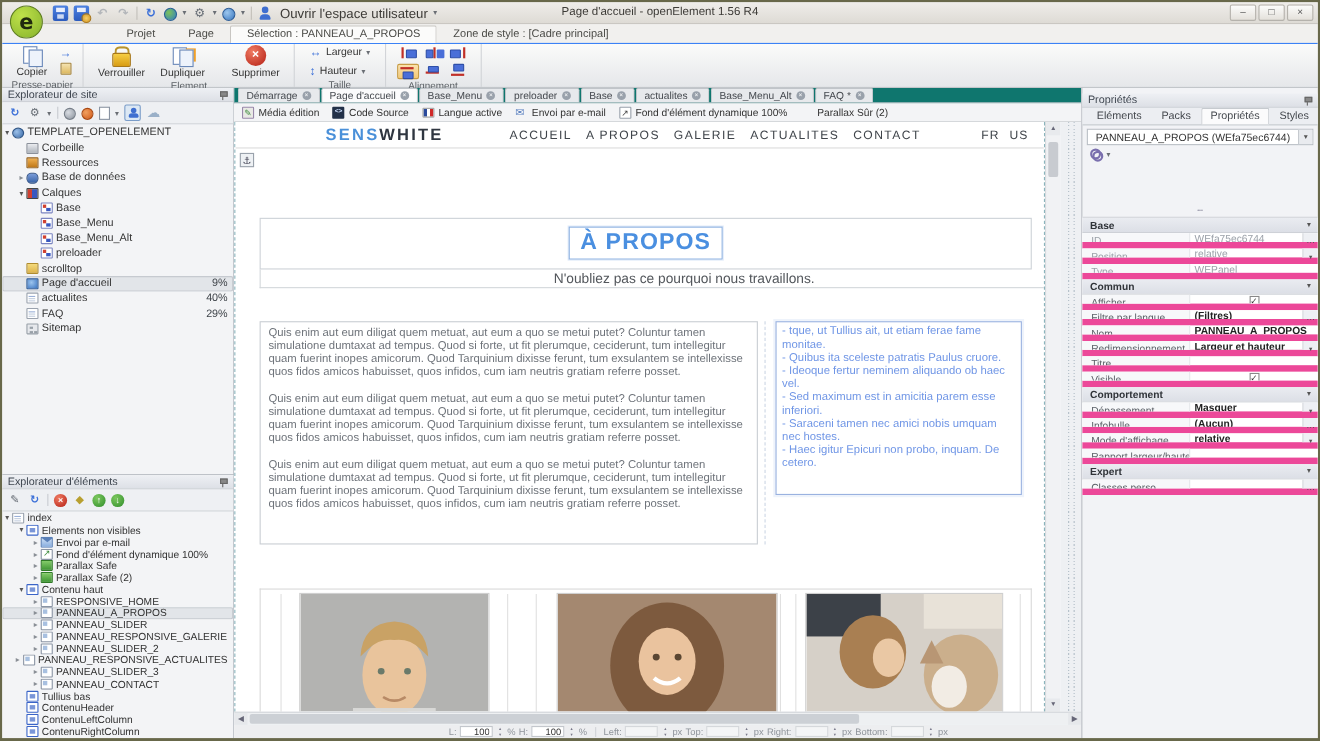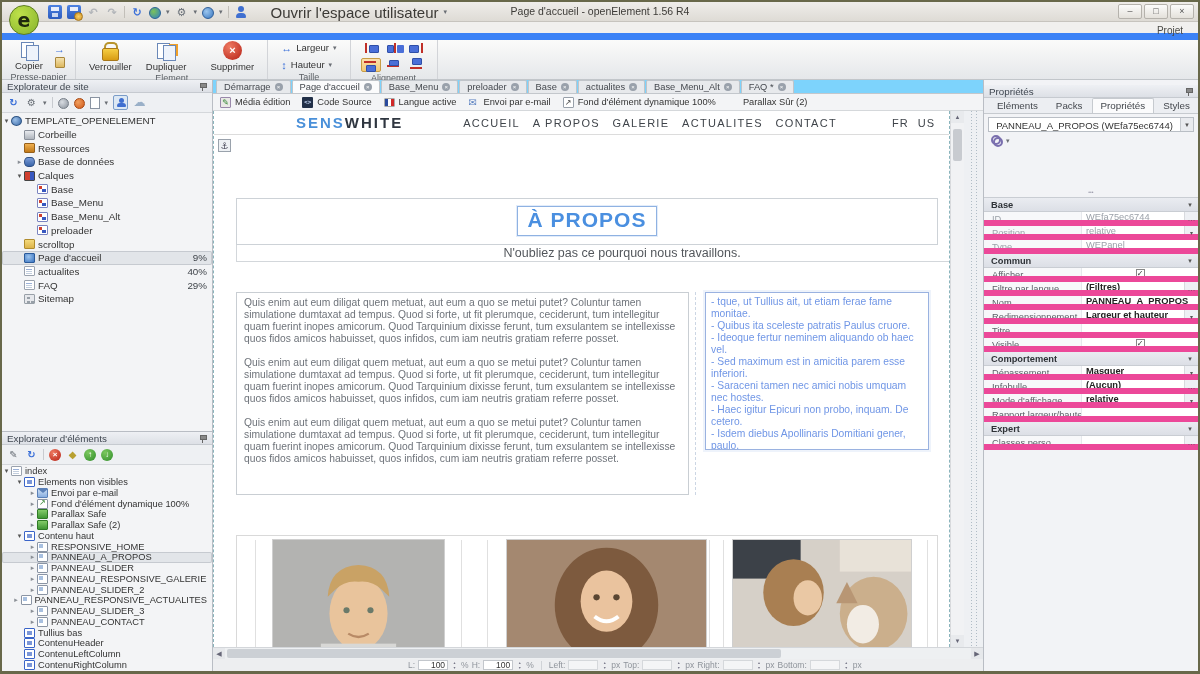--- a/index.html
+++ b/index.html
@@ -22,27 +22,27 @@
   .glyph{font-size:11px;line-height:14px;}
   .g-undo,.g-redo{color:#b3b6ba;font-weight:bold;}
   .g-refresh{color:#3a6fd8;font-weight:bold;}
   .i-globe{background:radial-gradient(circle at 35% 35%,#7cc25a,#2f7fc2);border-radius:50%;width:12px;height:12px;margin-top:1px;border:1px solid #2a6296;}
   .g-tools{color:#6a7078;font-size:11px;}
   .i-preview{background:radial-gradient(circle at 35% 35%,#9cc6ee,#3a78c0);border-radius:50%;width:12px;height:12px;margin-top:1px;border:1px solid #2f5f9a;}
   .i-user{position:relative;}
   .i-user::before{content:"";position:absolute;left:4px;top:1px;width:6px;height:6px;border-radius:50%;background:#3f6fd0;}
   .i-user::after{content:"";position:absolute;left:2px;bottom:1px;width:10px;height:5px;border-radius:4px 4px 1px 1px;background:#3f6fd0;}
   .caret{color:#6a6e74;font-size:7px;}
-  .qat .uslabel{font-size:15px;color:#3c3a36;margin-left:18px;}
+  .qat .uslabel{font-size:12px;color:#3c3a36;margin-left:2px;}
   .title-text{position:absolute;left:0;right:0;top:3px;text-align:center;font-size:10.5px;color:#3d3b37;}
   .winbtns{position:absolute;right:4px;top:2px;display:flex;gap:2px;z-index:40;}
   .wbtn{width:24px;height:15px;border:1px solid #b5b2ac;background:linear-gradient(#fcfcfb,#e4e1db);text-align:center;line-height:13px;font-size:9px;color:#555;border-radius:2px;}
 
   
-  .rtabs{position:absolute;left:0;top:20px;right:0;height:18px;background:#f1f0ee;border-bottom:7px solid #3b82f6;padding-left:98px;display:flex;align-items:flex-end;flex-direction:column;}
+  .rtabs{position:absolute;left:0;top:20px;right:0;height:18px;background:#f1f0ee;border-bottom:1px solid #3b82f6;padding-left:98px;display:flex;align-items:flex-end;}
   .rtab{padding:2px 14px 2px;font-size:10px;color:#4a4a46;border:1px solid transparent;border-bottom:none;}
   .rtab.on{background:#fbfbfa;border-color:#c8c6c2;border-radius:2px 2px 0 0;}
   .likebox{position:absolute;right:8px;top:3px;display:flex;align-items:center;gap:4px;font-size:10px;color:#444;}
   .heart{color:#d62f2f;font-size:11px;}
   .heart::before{content:"\2665";}
 
   
   .ribbon{position:absolute;left:0;top:38px;right:0;height:40px;background:linear-gradient(#fbfbfa,#e5e7ea);border-bottom:1px solid #c2c6ca;display:flex;}
   .rgroup{height:100%;border-right:1px solid #d2d4d8;display:flex;flex-direction:column;padding:0 4px;}
   .rgc{flex:1;display:flex;align-items:center;gap:8px;padding:1px 6px;}
@@ -117,21 +117,21 @@
   .ic-pagegroup{background:#fff;border:1px solid #8a94a4;}
   .ic-pagegroup::before{content:"";position:absolute;left:1px;top:1px;width:4px;height:4px;background:#a8c0e0;}
   .ic-mail{background:linear-gradient(#cfe0f4,#88aee0);border:1px solid #5a80b8;}
   .ic-mail::before{content:"";position:absolute;left:0;top:0;border-left:5px solid transparent;border-right:5px solid transparent;border-top:4px solid #5a80b8;}
   .ic-bg{background:#fff;border:1px solid #8a94a4;}
   .ic-bg::before{content:"\2197";position:absolute;left:1px;top:-2px;font-size:8px;color:#3a8a3a;}
   .ic-parallax{background:linear-gradient(#84cc6a,#3f9634);border:1px solid #2f7a26;}
 
   
   .center{position:absolute;left:211px;top:78px;width:770px;bottom:0;background:#fff;}
-  .doctabs{position:absolute;left:0;top:0;right:0;height:14px;background:#7dd3fc;border-bottom:1px solid #c3c7cc;display:flex;align-items:flex-end;gap:1px;padding-left:3px;font-size:9.3px;}
+  .doctabs{position:absolute;left:0;top:0;right:0;height:14px;background:#0f766e;border-bottom:1px solid #c3c7cc;display:flex;align-items:flex-end;gap:1px;padding-left:3px;font-size:9.3px;}
   .dtab{display:flex;align-items:center;gap:4px;padding:1px 7px;border:1px solid #c0c4c9;border-bottom:none;background:#e7e9ec;color:#44484e;border-radius:2px 2px 0 0;height:13px;}
   .dtab.on{background:#fbfbfc;}
   .dclose{width:8px;height:8px;border-radius:50%;background:#99a1ab;color:#fff;font-size:6px;line-height:8px;text-align:center;}
   .dclose::before{content:"\00D7";}
   .etoolbar{position:absolute;left:0;top:14px;right:0;height:17px;background:#f3f4f6;border-bottom:1px solid #d5d8db;display:flex;align-items:center;gap:12px;padding:0 7px;font-size:9.3px;color:#333;}
   .eitem{display:flex;align-items:center;gap:4px;}
   .ei{width:11px;height:11px;position:relative;border-radius:1px;flex:none;}
   .ei-media{background:#e9e9e5;border:1px solid #98a;color:#3a8a3a;font-size:8px;line-height:9px;text-align:center;}
   .ei-media::before{content:"\270E";}
   .ei-code{background:#223048;color:#cfe0ff;font-size:6px;line-height:11px;text-align:center;font-weight:bold;}
@@ -729,21 +729,20 @@
           </div>
         <div class="coldiv"></div>
         <div class="rightcol">
 
         <div>- tque, ut Tullius ait, ut etiam ferae fame monitae.</div>
             <div>- Quibus ita sceleste patratis Paulus cruore.</div>
             <div>- Ideoque fertur neminem aliquando ob haec vel.</div>
             <div>- Sed maximum est in amicitia parem esse inferiori.</div>
             <div>- Saraceni tamen nec amici nobis umquam nec hostes.</div>
             <div>- Haec igitur Epicuri non probo, inquam. De cetero.</div>
-            <div>- Isdem diebus Apollinaris Domitiani gener, paulo.</div>
           </div>
 
         <div class="photostrip">
           <span class="hairline" style="left:18px;"></span>
           <span class="hairline" style="left:224px;"></span>
           <span class="hairline" style="left:250px;"></span>
           <span class="hairline" style="left:472px;"></span>
           <span class="hairline" style="left:486px;"></span>
           <span class="hairline" style="left:690px;"></span>
           <div class="photo" style="left:35px;width:173px;">

